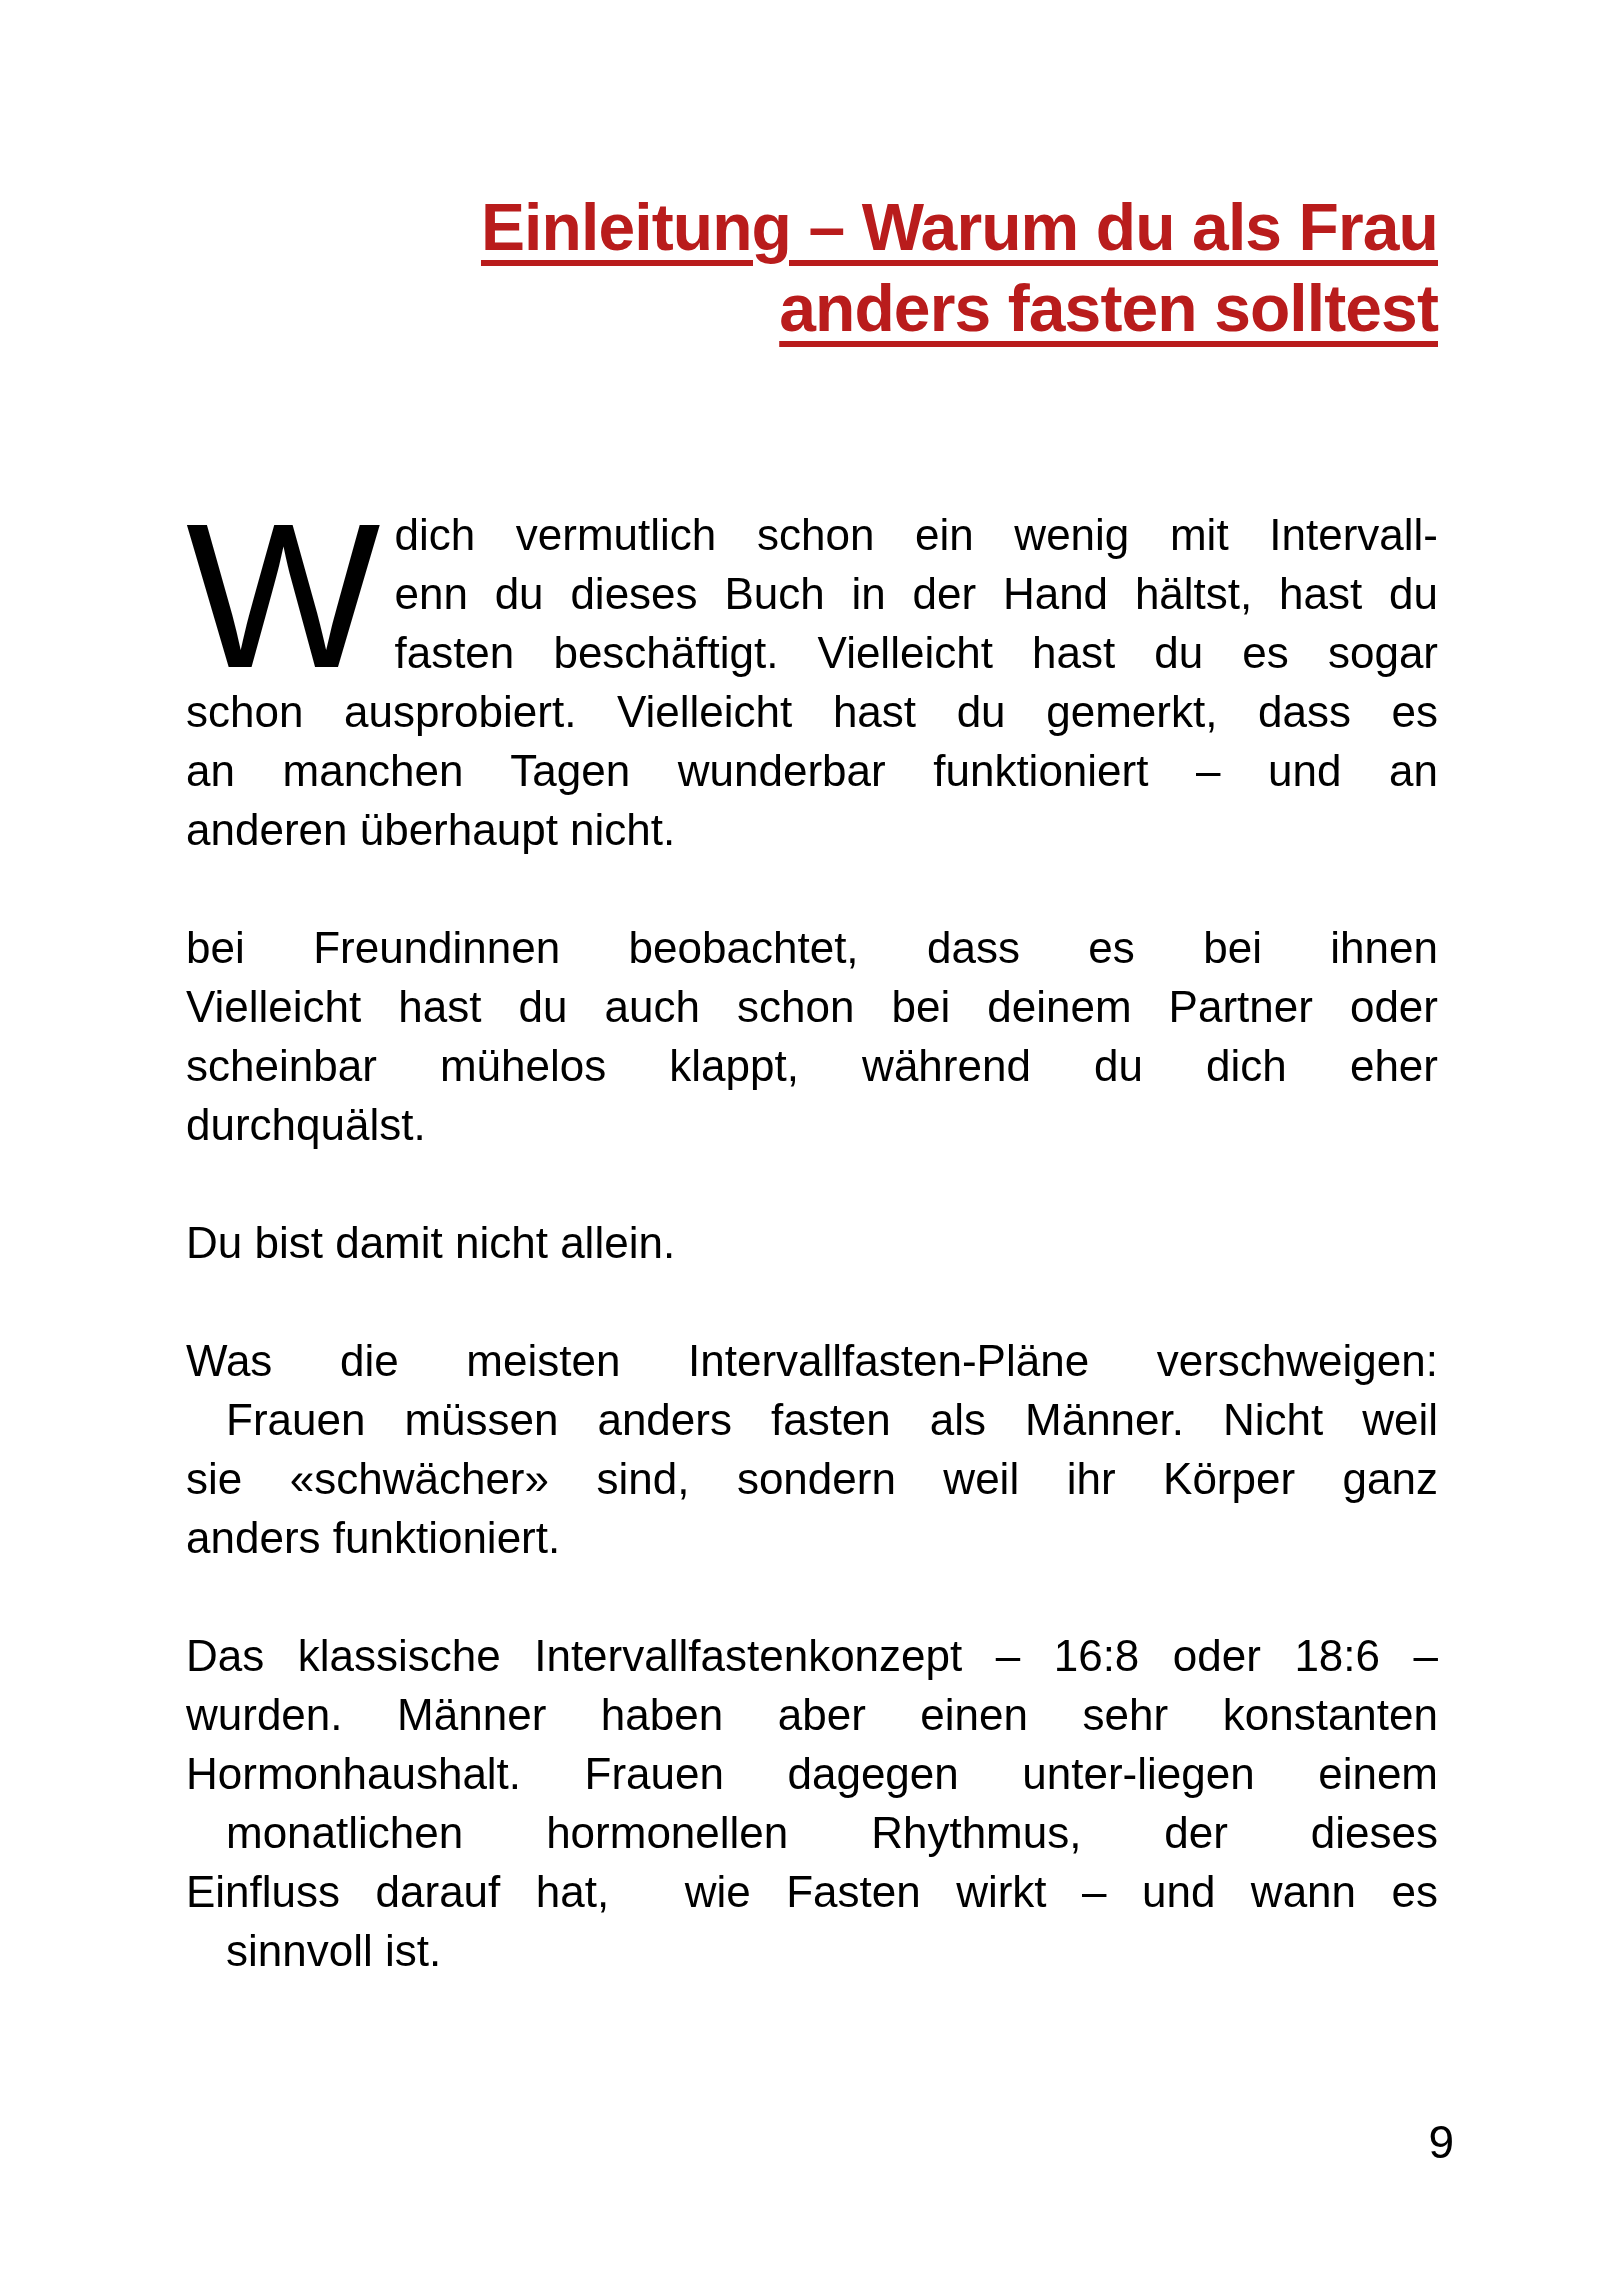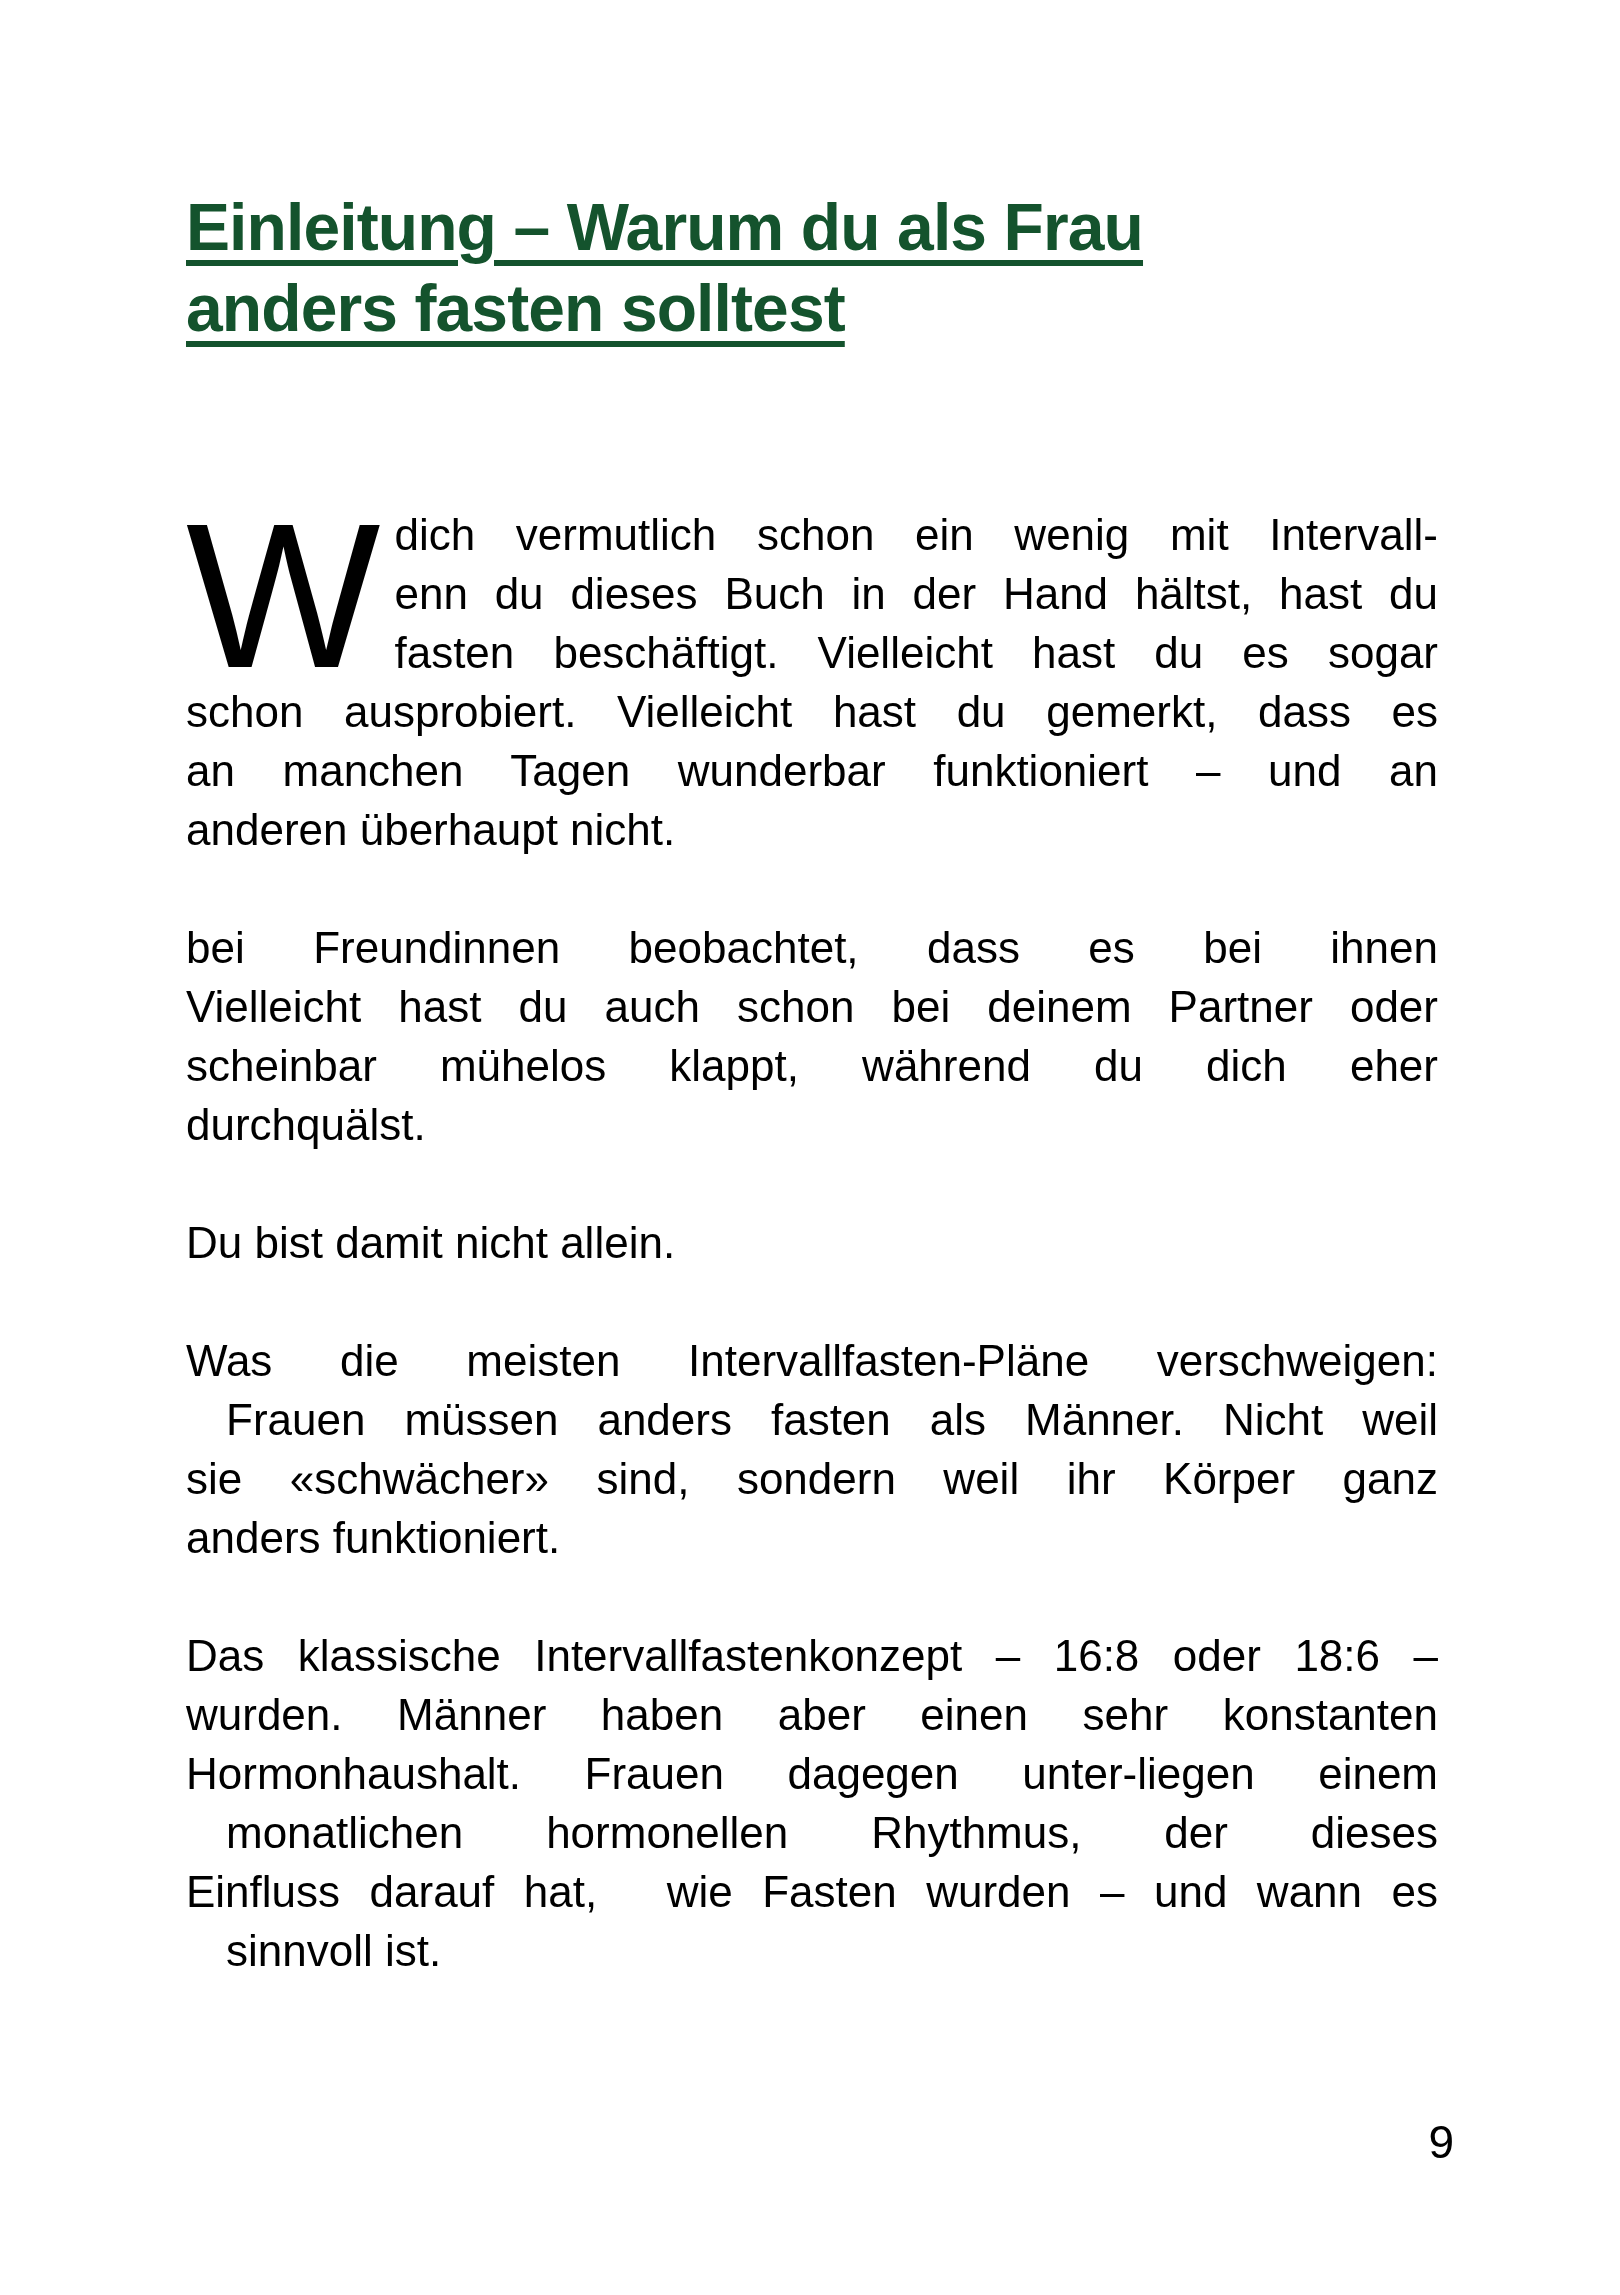--- a/index.html
+++ b/index.html
@@ -24,22 +24,22 @@
     position: absolute;
     left: 186px;
     top: 0;
     width: 1252px;
   }
   .title {
     margin: 187px 0 156px 0;
     font-size: 66px;
     line-height: 81px;
     font-weight: bold;
-    text-align: left;
-    color: #14532d;
+    text-align: right;
+    color: #b91c1c;
     letter-spacing: -0.9px;
   }
   .title .tl {
     text-decoration: underline;
     text-decoration-thickness: 5.6px;
     text-underline-offset: 10.2px;
   }
   .para {
     margin: 0 0 59px 0;
     font-size: 44px;
@@ -109,21 +109,21 @@
       <div class="ln"><span class="b">Frauen müssen anders fasten als Männer.</span><span> Nicht weil</span></div>
       <div class="ln"><span>sie «schwächer» sind, sondern weil ihr Körper ganz</span></div>
       <div class="ln ln-last"><span>anders funktioniert.</span></div>
     </div>
 
     <div class="para">
       <div class="ln"><span>Das klassische Intervallfastenkonzept – 16:8 oder 18:6 –</span></div>
       <div class="ln"><span>wurden. Männer haben aber einen sehr konstanten</span></div>
       <div class="ln"><span>Hormonhaushalt. Frauen dagegen unter-liegen einem</span></div>
       <div class="ln"><span class="b">monatlichen hormonellen Rhythmus</span><span>, der dieses</span></div>
-      <div class="ln"><span>Einfluss darauf hat, </span><span class="b">wie Fasten wurden – und wann es</span></div>
+      <div class="ln"><span>Einfluss darauf hat, </span><span class="b">wie Fasten wirkt – und wann es</span></div>
       <div class="ln ln-last"><span class="b">sinnvoll ist</span><span>.</span></div>
     </div>
 
   </div>
 
   <div class="pageno">9</div>
 </div>
 
 
 </body></html>

